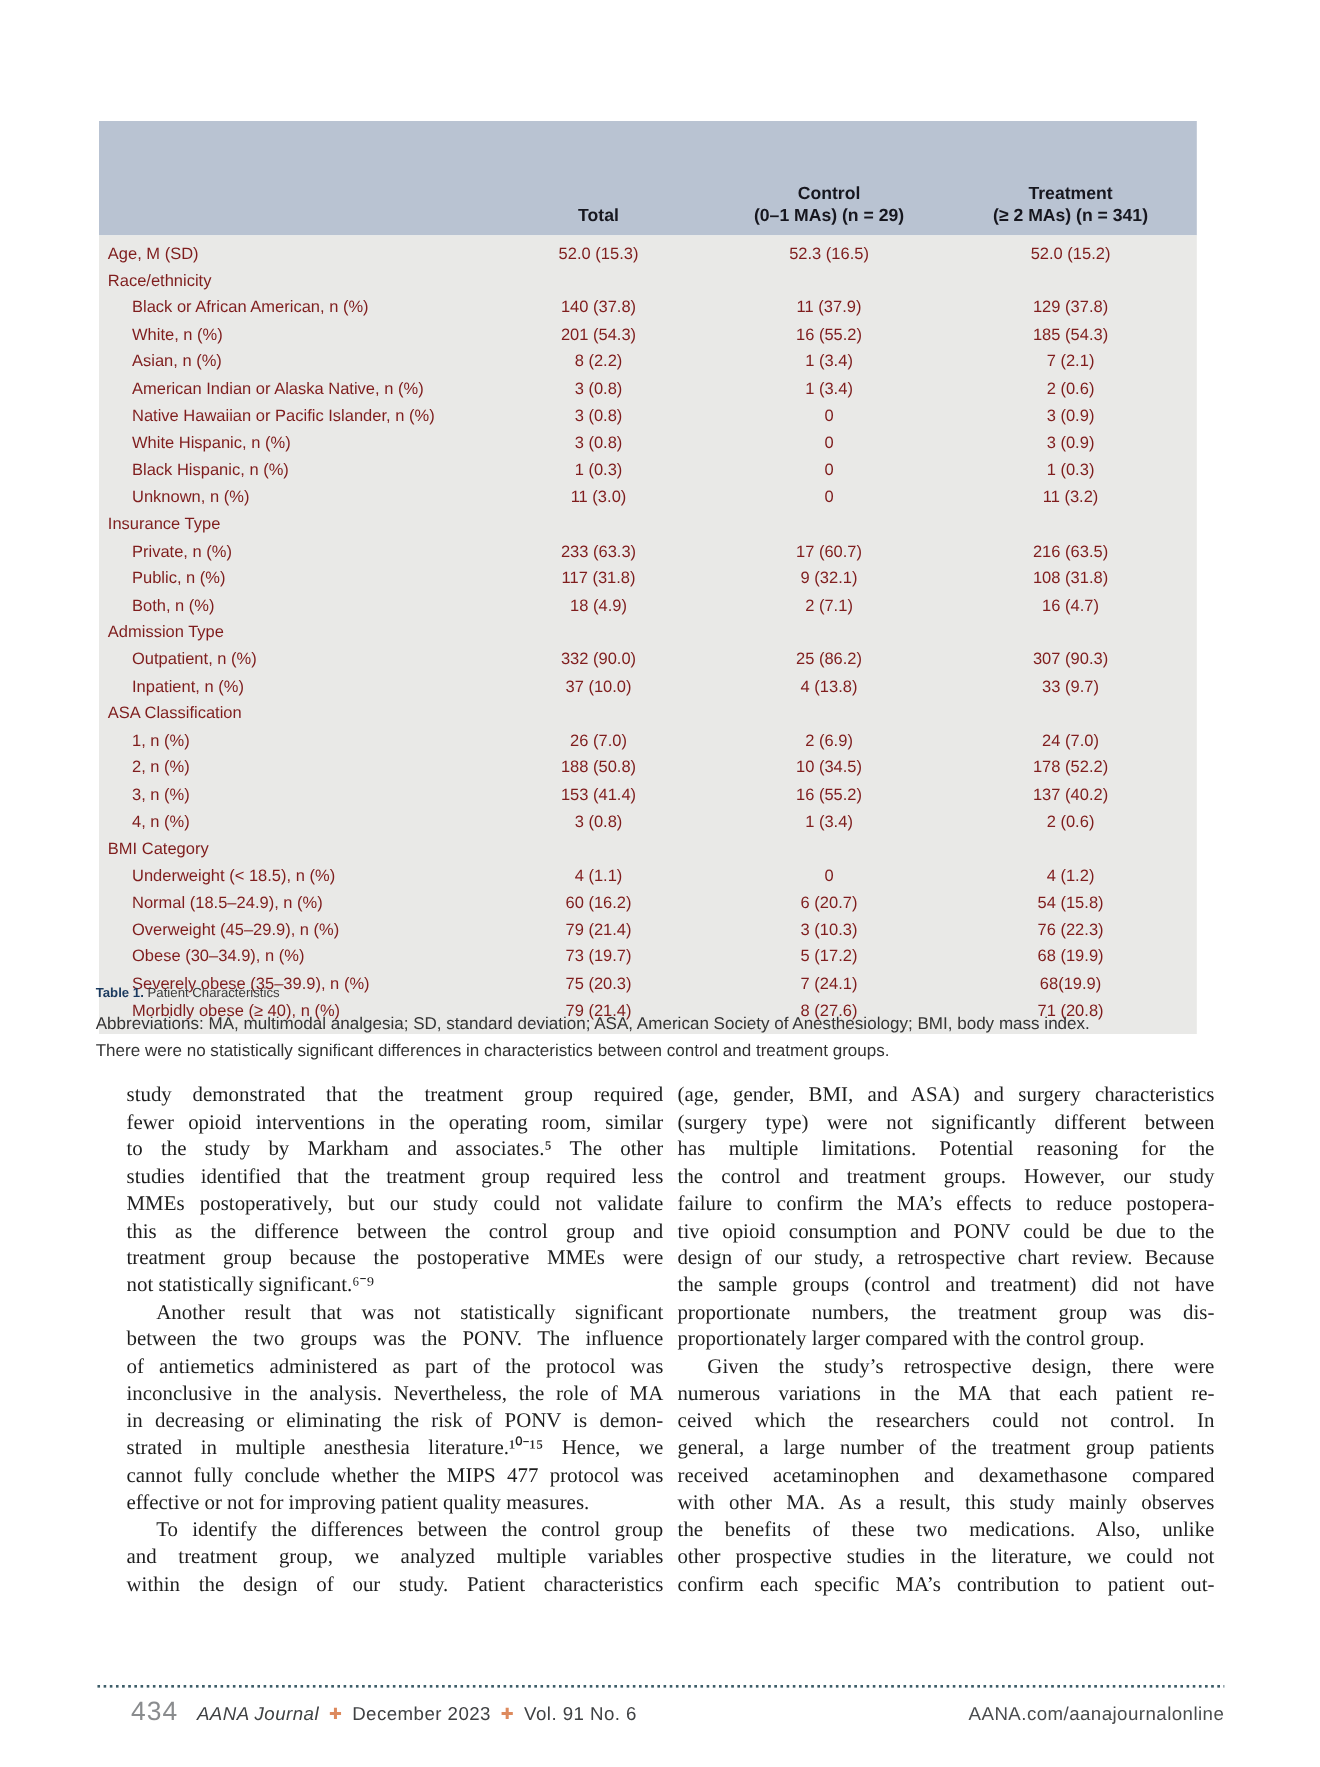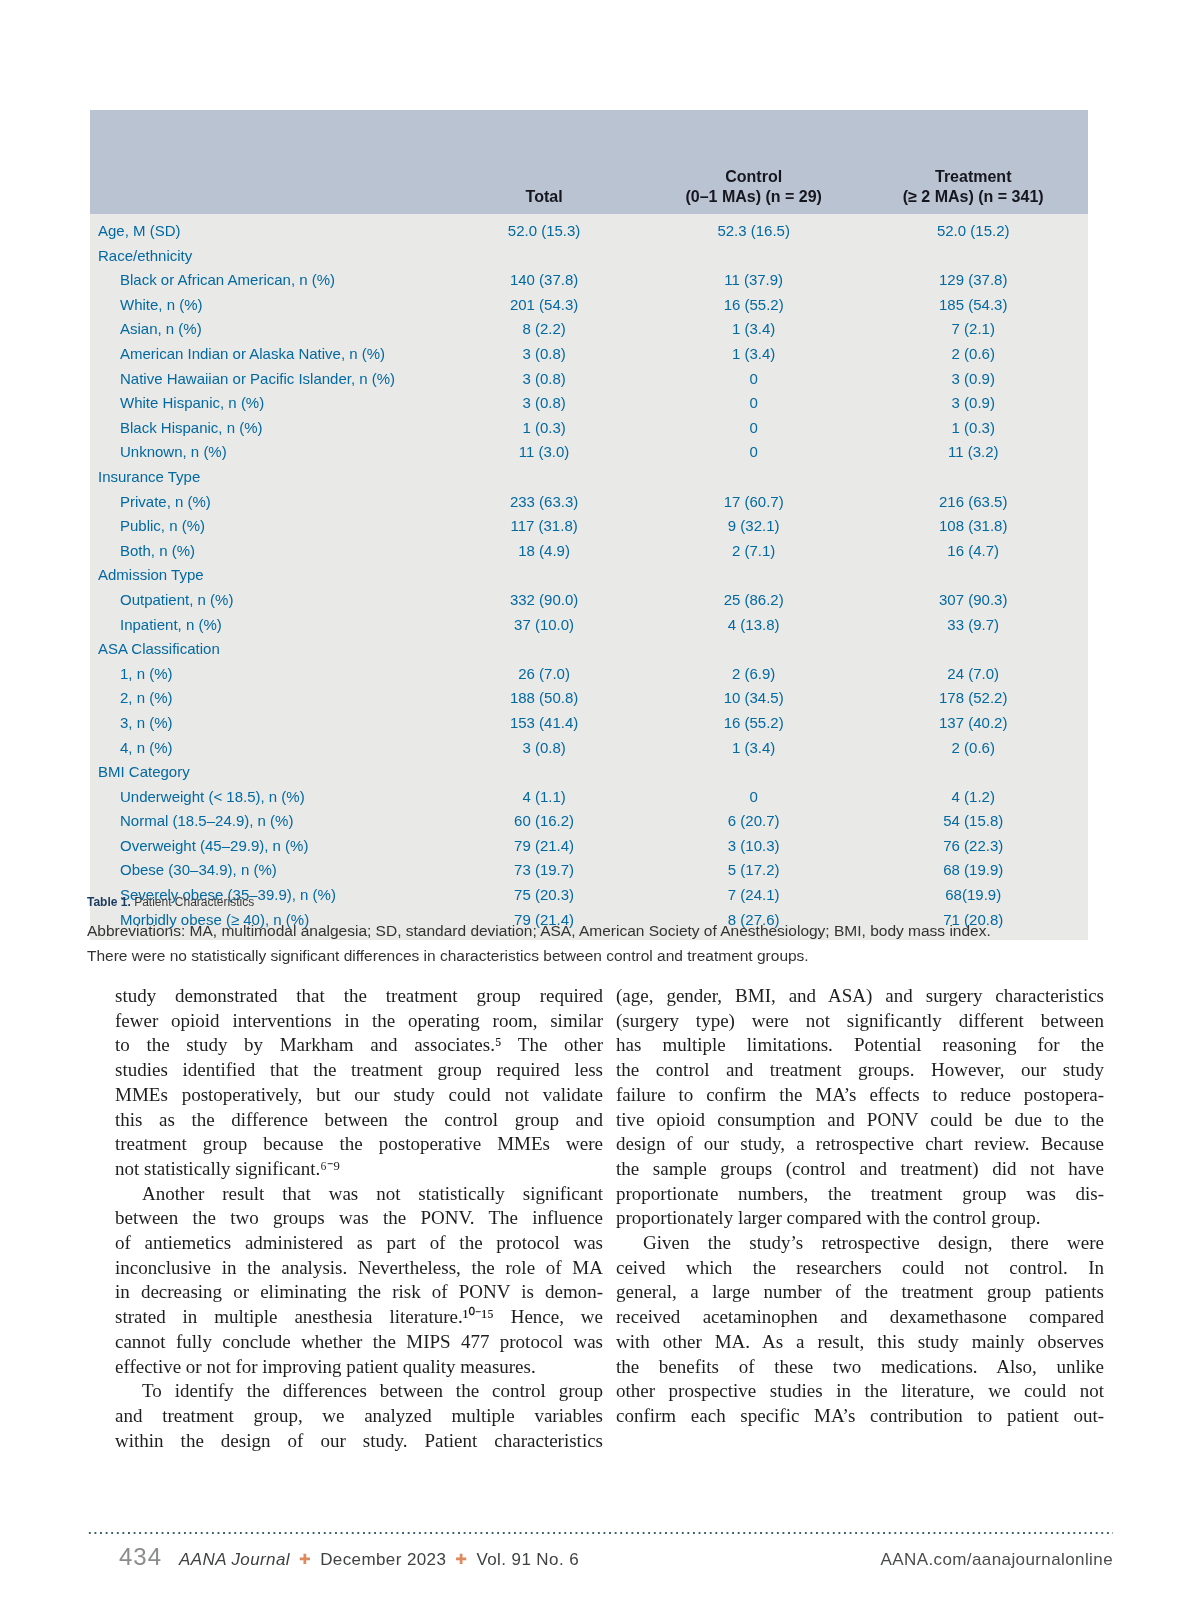--- a/index.html
+++ b/index.html
@@ -15,21 +15,21 @@
     font-weight:bold;font-size:16px;line-height:1.22;
     padding:9px 0 8px 0;box-sizing:border-box;
   }
   .th{text-align:center;}
   .th .hl{display:block;}
   .col-label{width:35%;}
   .col-total{width:21%;}
   .col-control{width:21%;margin-top:48px;}
   .col-treat{width:23%;}
   .tbody{background:#e9e9e7;padding:5px 0 8px 0;}
-  .trow{display:flex;height:24.6px;line-height:24.6px;font-size:15px;color:#0369a1;}
+  .trow{display:flex;height:24.6px;line-height:24.6px;font-size:15px;color:#7f1d1d;}
   .trow .cell-label{width:35%;text-align:left;padding-left:8px;box-sizing:border-box;white-space:nowrap;}
   .trow .cell-label.ind{padding-left:30px;}
   .trow .cell{text-align:center;}
   .trow .c-total{width:21%;}
   .trow .c-control{width:21%;}
   .trow .c-treat{width:23%;}
   
   .caption-block{position:absolute;left:87px;top:890px;width:995px;
     font-size:15.5px;line-height:25px;color:#333333;}
   .cap-title-row{font-size:12px;margin-bottom:3px;}
@@ -300,20 +300,21 @@
       <div class="tline">the control and treatment groups. However, our study</div>
       <div class="tline">failure to confirm the MA’s effects to reduce postopera-</div>
       <div class="tline">tive opioid consumption and PONV could be due to the</div>
       <div class="tline">design of our study, a retrospective chart review. Because</div>
       <div class="tline">the sample groups (control and treatment) did not have</div>
       <div class="tline">proportionate numbers, the treatment group was dis-</div>
       <div class="tline lastline">proportionately larger compared with the control group.</div>
     </div>
     <div class="para">
       <div class="tline indent">Given the study’s retrospective design, there were</div>
+      <div class="tline">numerous variations in the MA that each patient re-</div>
       <div class="tline">ceived which the researchers could not control. In</div>
       <div class="tline">general, a large number of the treatment group patients</div>
       <div class="tline">received acetaminophen and dexamethasone compared</div>
       <div class="tline">with other MA. As a result, this study mainly observes</div>
       <div class="tline">the benefits of these two medications. Also, unlike</div>
       <div class="tline">other prospective studies in the literature, we could not</div>
       <div class="tline">confirm each specific MA’s contribution to patient out-</div>
     </div>
   </div>
 

